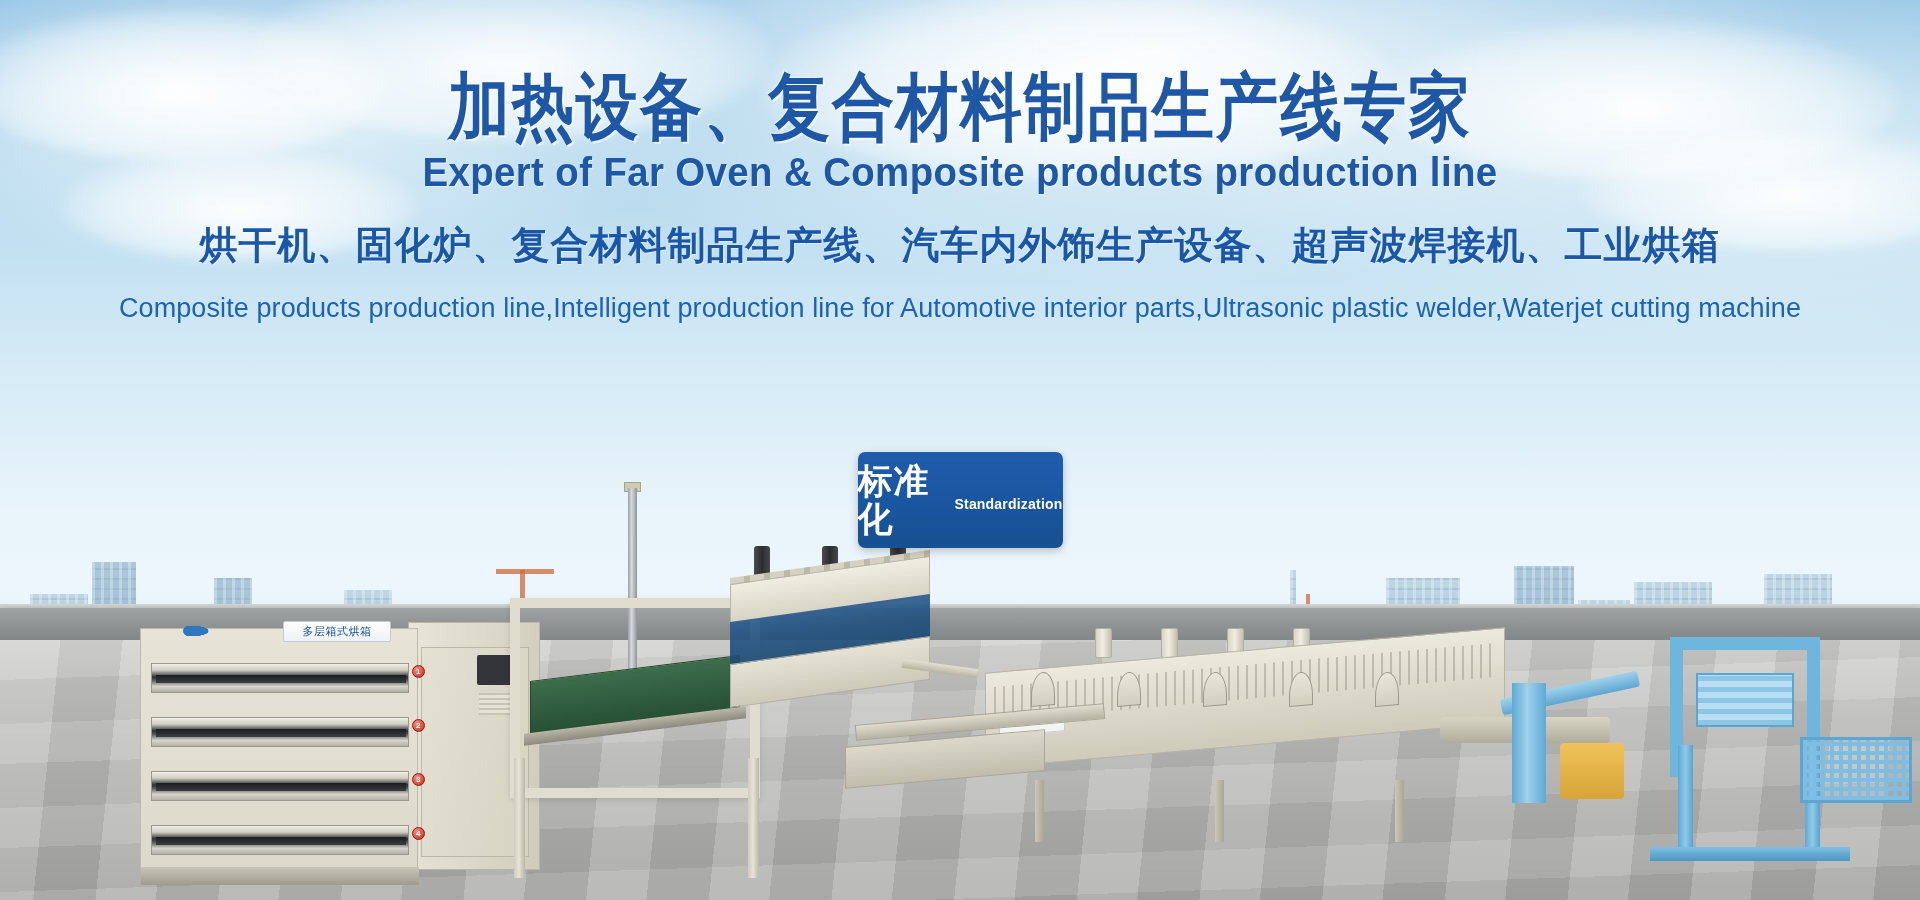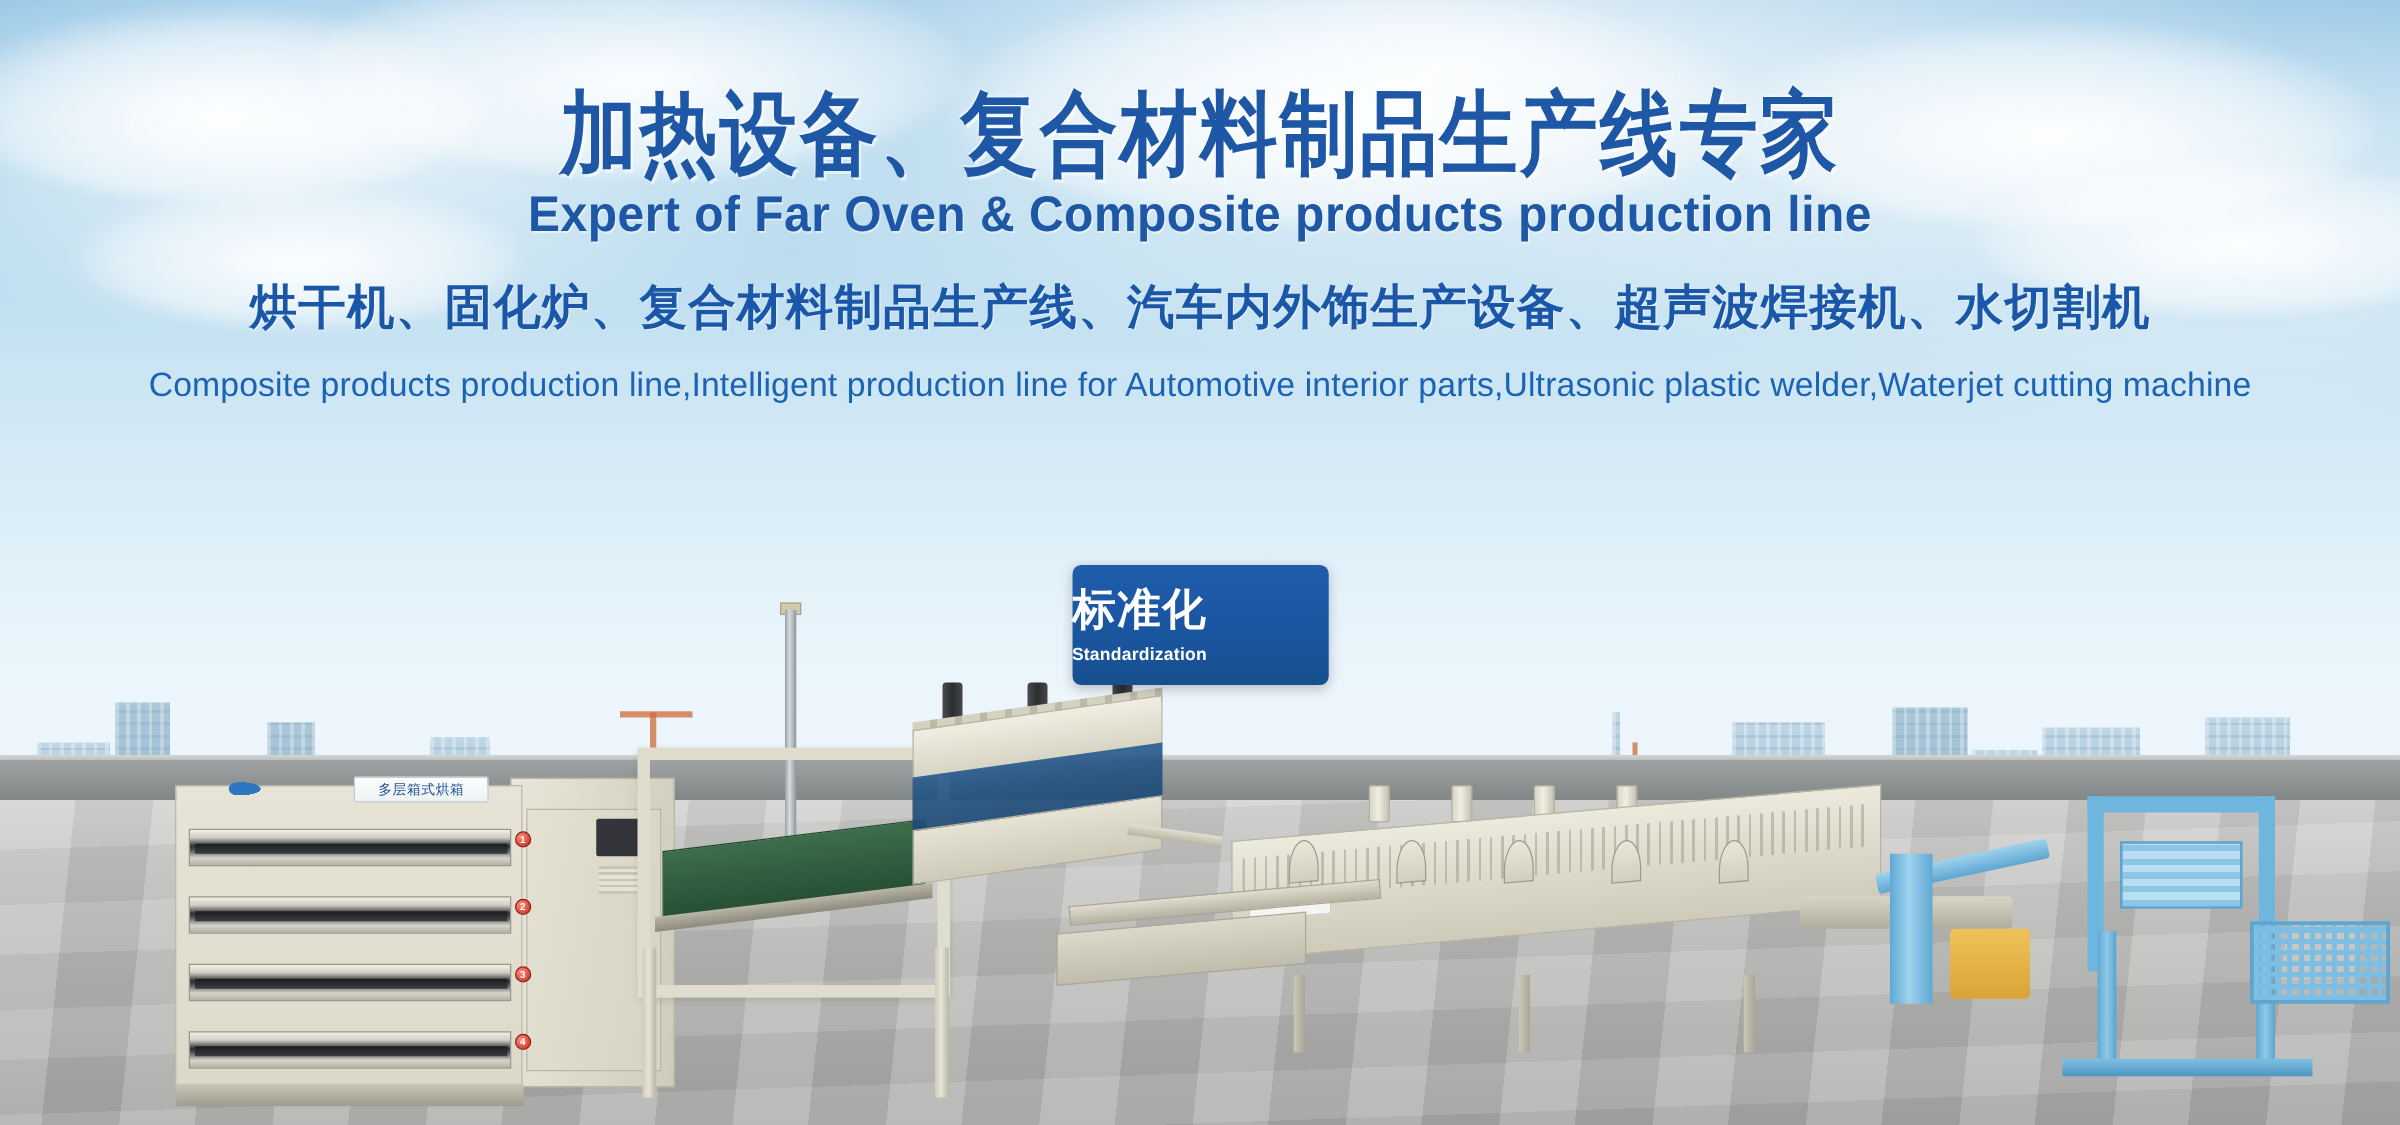--- a/index.html
+++ b/index.html
@@ -103,21 +103,21 @@
   }
   
   .badges {
     position:absolute; left:0; top:452px; width:1920px;
     display:flex; justify-content:center; gap:84px; z-index:45;
   }
   .badge {
     width:205px; height:96px; border-radius:7px;
     background:linear-gradient(180deg,#1f5cab 0%, #1a55a0 55%, #17508f 100%);
     box-shadow:0 3px 9px rgba(0,0,0,.22);
-    display:flex; flex-direction:column; align-items:flex-start; justify-content:center;
+    display:flex; flex-direction:row; align-items:center; justify-content:center;
     color:#fff;
   }
   .badge .cn {
     font-family:"DejaVu Sans","Liberation Sans",sans-serif;
     font-size:35px; font-weight:900; letter-spacing:1px; line-height:1.1;
   }
   .badge .en { font-size:14px; font-weight:bold; margin-top:7px; letter-spacing:.2px; }
 
   
   .machines { position:absolute; left:0; top:0; width:1920px; height:900px; z-index:30; }
@@ -471,21 +471,21 @@
       <div class="legB"></div>
       <div class="mesh"></div>
       <div class="base4"></div>
     </div>
   </div>
 
   <div class="textblock">
     <div class="h1-cn">加热设备、复合材料制品生产线专家</div>
     <div class="h1-en">Expert of Far Oven &amp; Composite products production line</div>
     <div class="sub-cn">
-      <div>烘干机、固化炉、复合材料制品生产线、汽车内外饰生产设备、超声波焊接机、水切割机</div>
+      <div>烘干机、固化炉、复合材料制品生产线、汽车内外饰生产设备、超声波焊接机、工业烘箱</div>
     </div>
     <div class="sub-en">
       <div>Composite products production line,Intelligent production line for Automotive interior parts,Ultrasonic plastic welder,Waterjet cutting machine</div>
     </div>
   </div>
 
   <div class="badges">
     <div class="badge">
       <div class="cn">标准化</div>
       <div class="en">Standardization</div>

